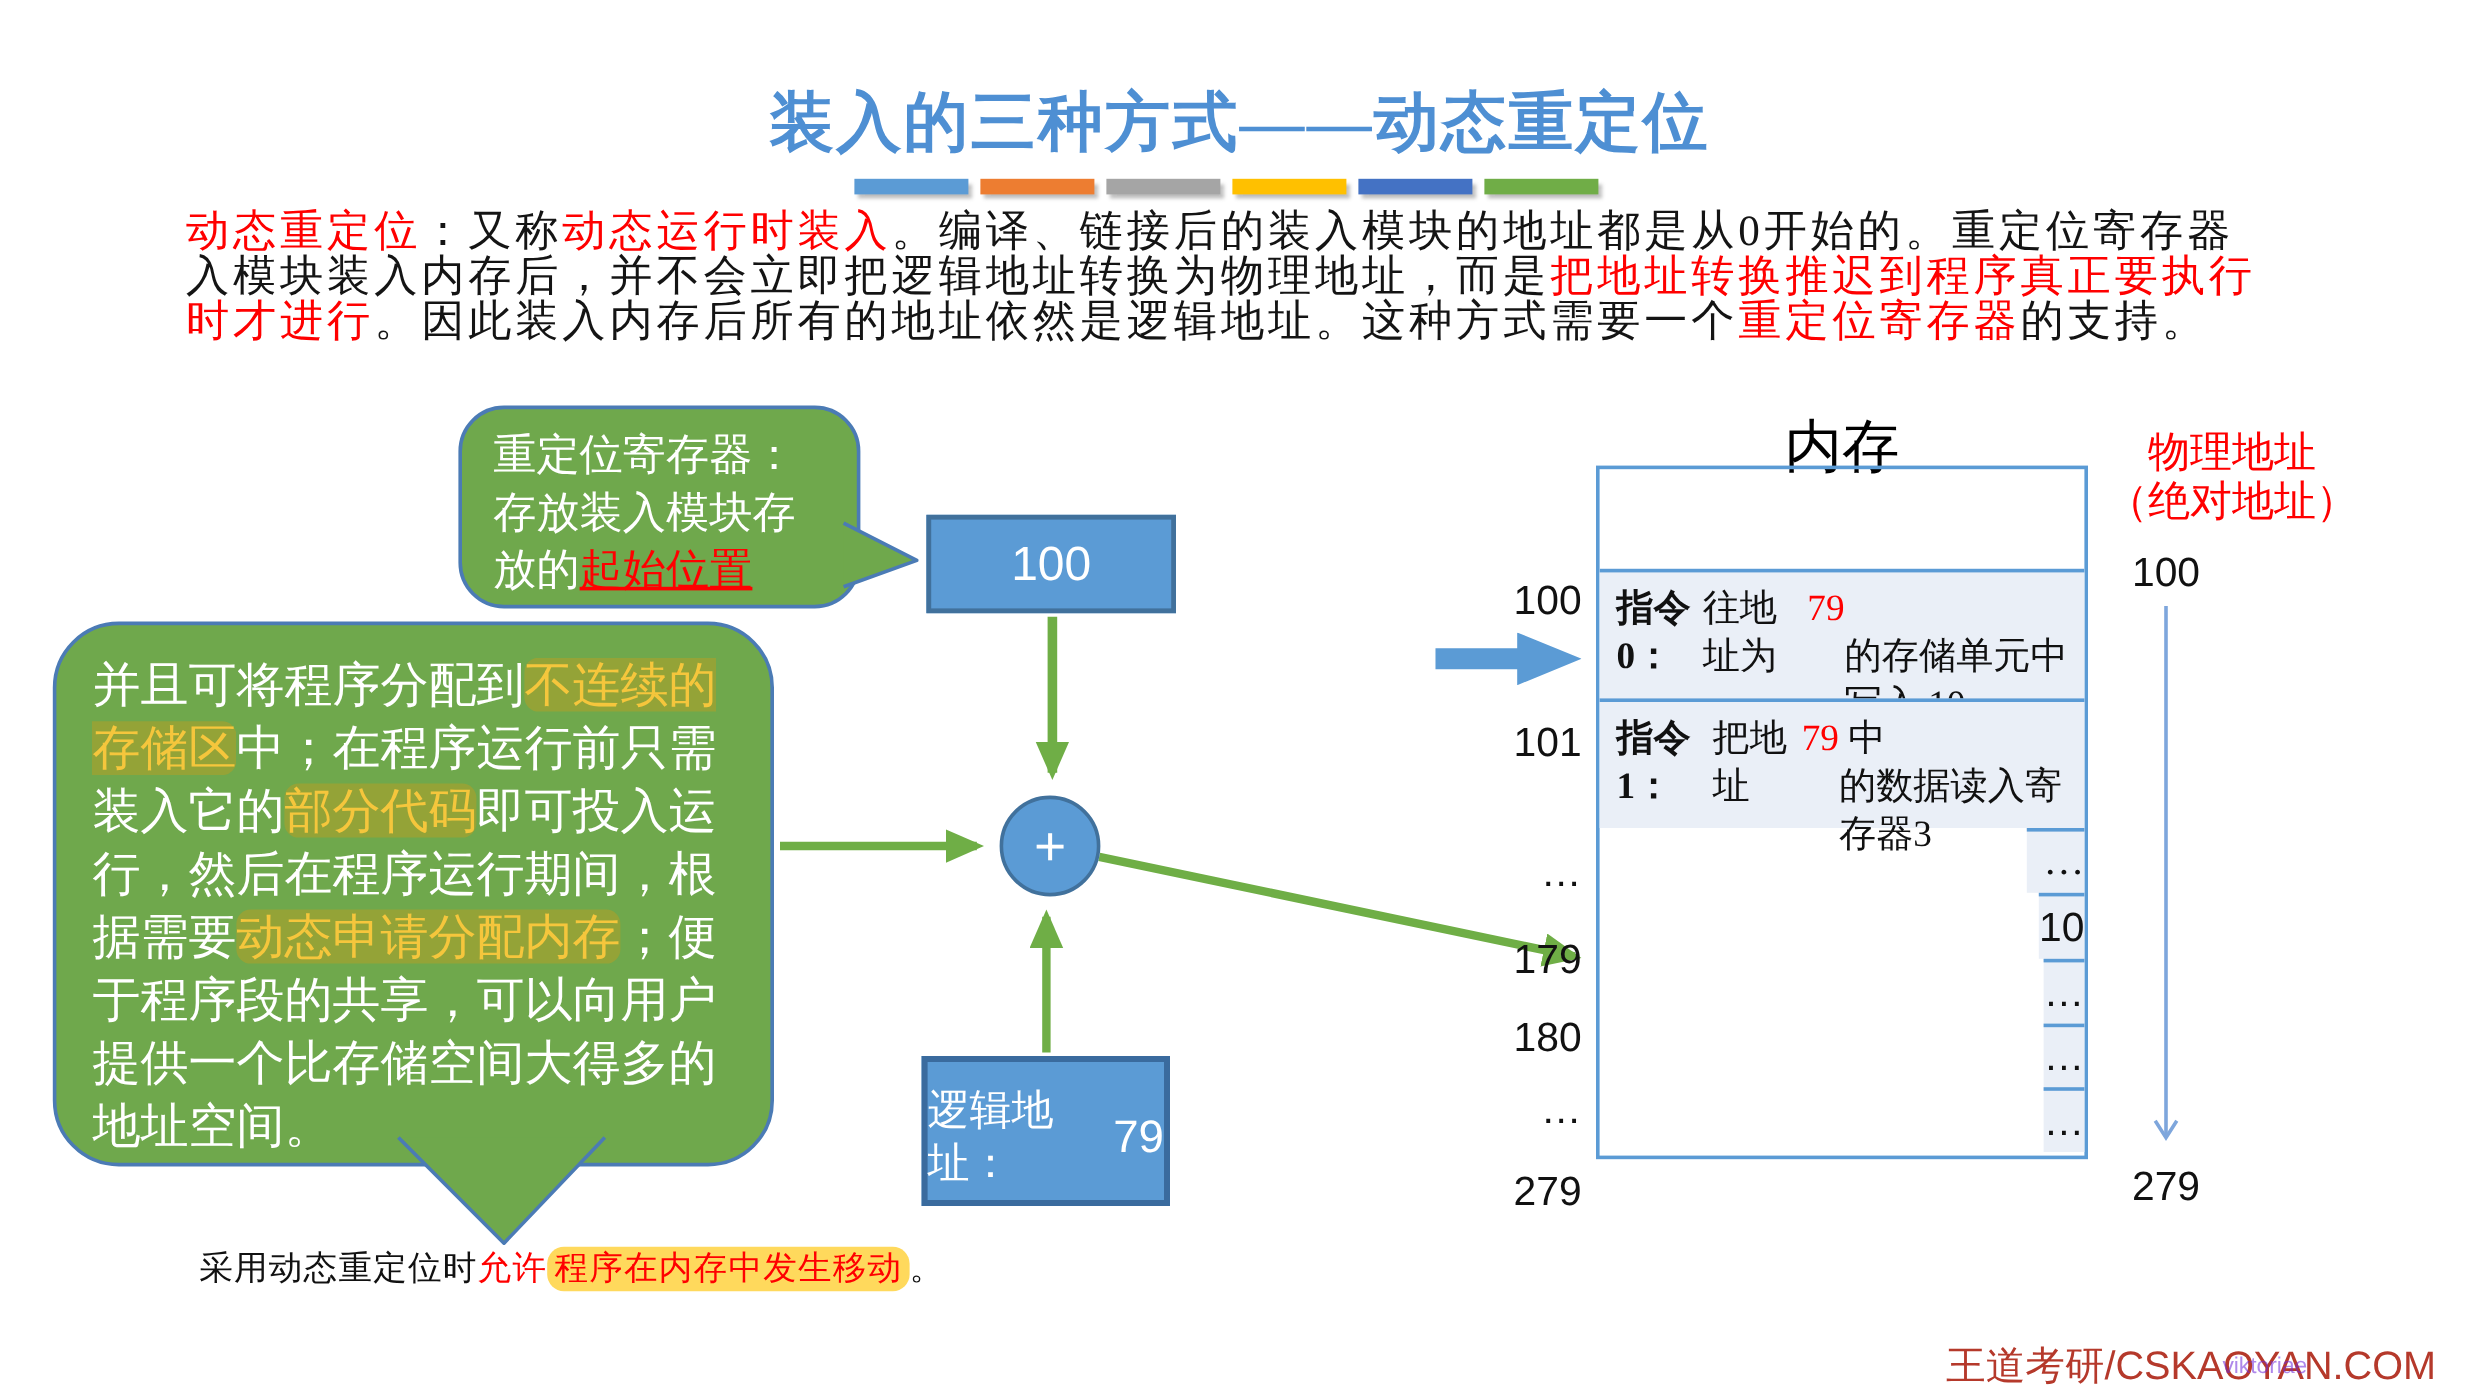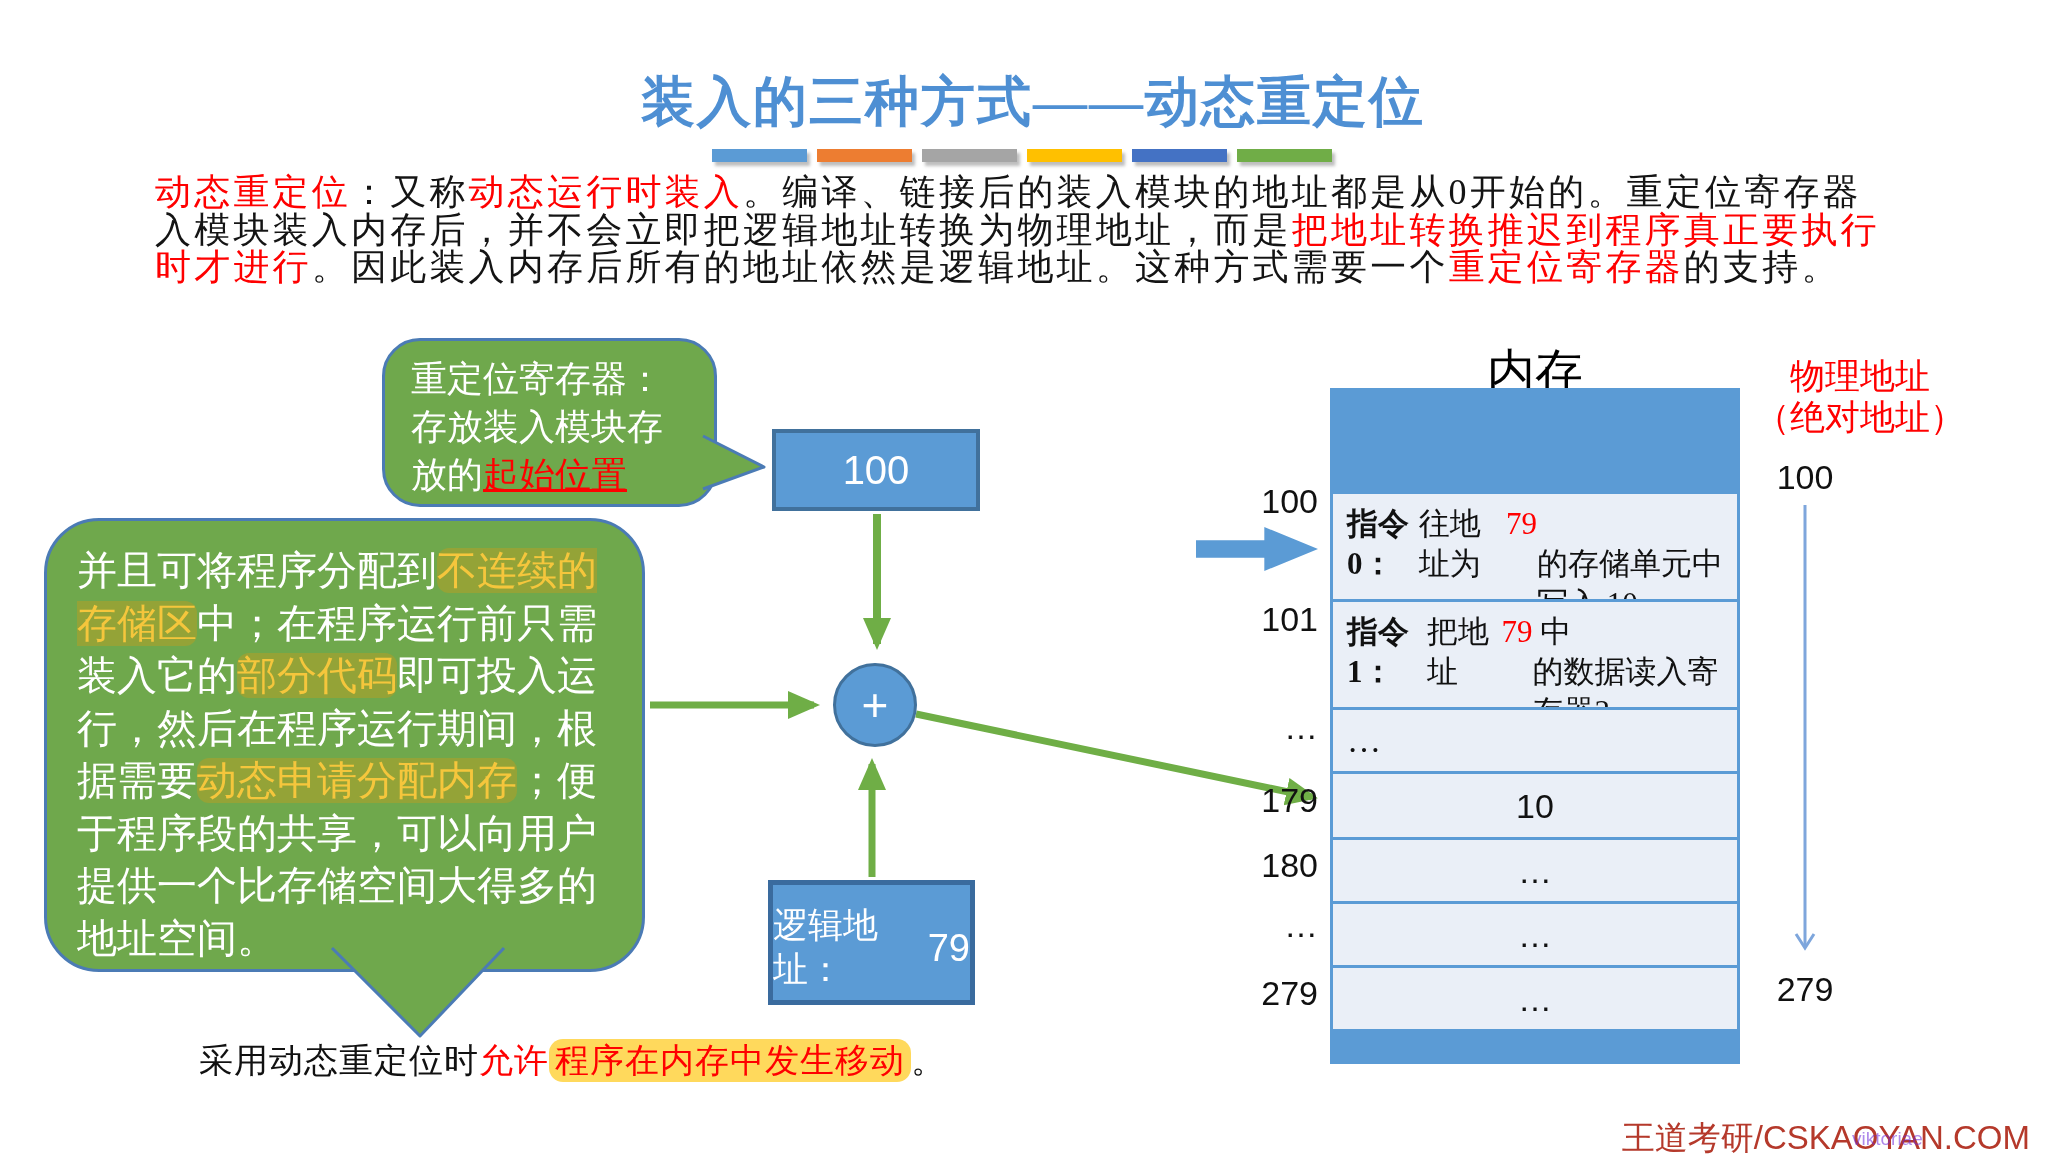--- a/index.html
+++ b/index.html
@@ -31,43 +31,43 @@
   #box100{left:772px;top:429px;width:208px;height:82px;border:4px solid #41719C;
           font-family:"Liberation Sans",sans-serif;font-size:40px;}
   #circle{left:833px;top:663px;width:84px;height:84px;border-radius:50%;
           border:3px solid #41719C;font-family:"Liberation Sans",sans-serif;font-size:46px;}
   #logicalbox{left:768px;top:880px;width:207px;height:125px;border:5px solid #3A6B9E;
           justify-content:flex-start;padding-top:10px;}
   #logicalbox .l1{font-size:35px;line-height:44px;}
   #logicalbox .l2{font-family:"Liberation Sans",sans-serif;font-size:38px;line-height:46px;}
   
   #memlabel{left:1330px;top:340px;width:410px;text-align:center;font-size:48px;color:#000;}
-  #memtable{left:1330px;top:388px;width:410px;height:676px;border:3px solid #5B9BD5;
-            box-sizing:border-box;display:flex;flex-direction:column;}
+  #memtable{left:1330px;top:388px;width:410px;height:578px;border:3px solid #5B9BD5;
+            box-sizing:border-box;display:flex;flex-direction:column;align-items:flex-end;}
   .mem-header{height:100px;background:#5B9BD5;}
   .mem-footer{flex:1;background:#5B9BD5;border-top:3px solid #5B9BD5;}
   .mem-row{background:#EAEFF7;border-top:3px solid #5B9BD5;color:#111;
            display:flex;align-items:flex-start;font-size:31px;line-height:40px;
            white-space:pre-wrap;box-sizing:border-box;}
   .mem-row.tall{height:108px;padding:10px 10px 0 14px;}
   .mem-row.small{height:64px;align-items:center;font-size:34px;}
   .mem-row.r4{height:66px;}
   .mem-row.center{justify-content:center;font-family:"Liberation Sans",sans-serif;}
   .mem-row.left{padding-left:14px;}
   .leftlab{width:168px;left:1150px;text-align:right;
            font-family:"Liberation Sans",sans-serif;font-size:34px;color:#111;}
   #blockarrow{left:1196px;top:527px;width:122px;height:44px;background:#5B9BD5;
               clip-path:polygon(0 30%,56% 30%,56% 0,100% 50%,56% 100%,56% 70%,0 70%);}
   
   #phys{left:1735px;top:356px;width:250px;text-align:center;color:#FF0000;
         font-size:35px;line-height:41px;}
   .physnum{left:1740px;width:130px;text-align:center;
            font-family:"Liberation Sans",sans-serif;font-size:34px;color:#111;}
   
-  #footnote{left:166px;top:1038px;font-size:34px;color:#111;letter-spacing:1px;margin-left:33px;}
+  #footnote{left:166px;top:1038px;font-size:28px;color:#111;letter-spacing:1px;}
   #brand{right:36px;top:1116px;font-family:"Liberation Sans",sans-serif;
          font-size:33px;color:#B5392B;}
   #faint{left:1852px;top:1128px;font-family:"Liberation Sans",sans-serif;
          font-size:19px;color:#6d28d9;opacity:.55;}
   .overlay{position:absolute;left:0;top:0;pointer-events:none;}
 </style>
 </head>
 <body>
 
 <div class="stage">

